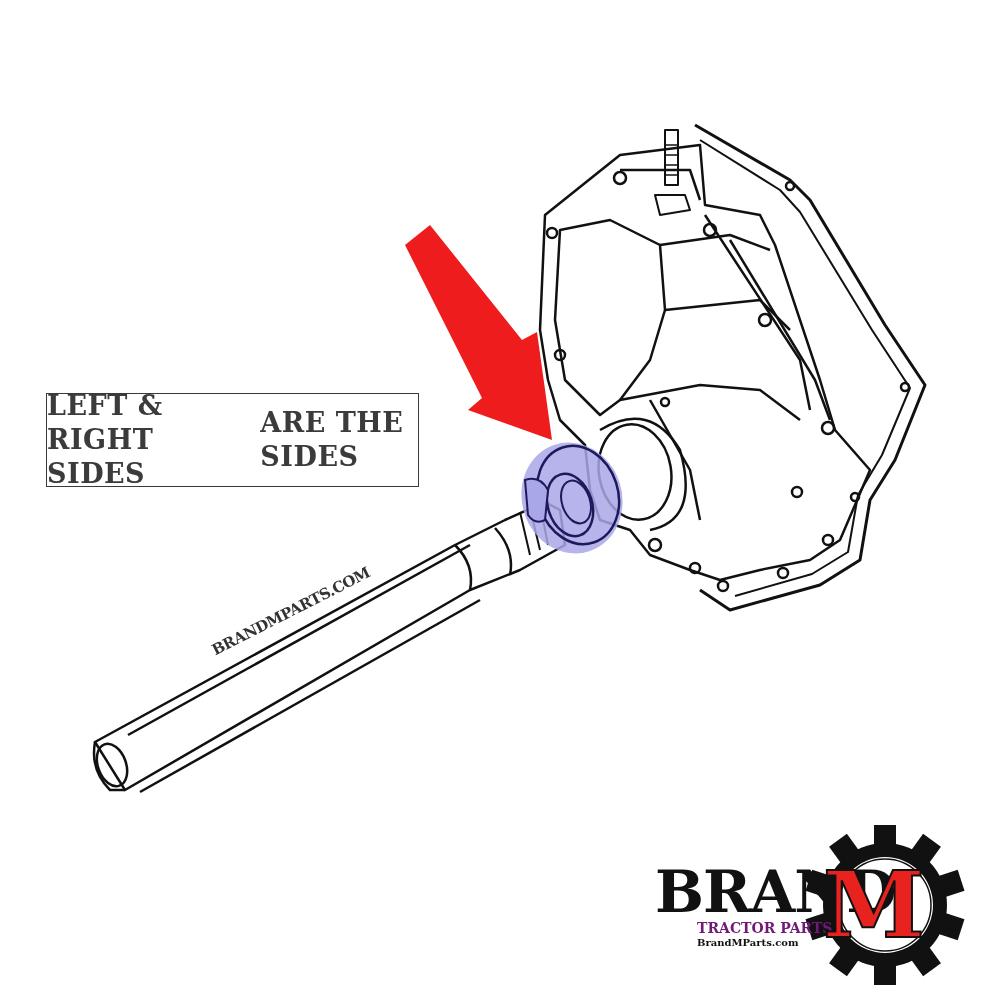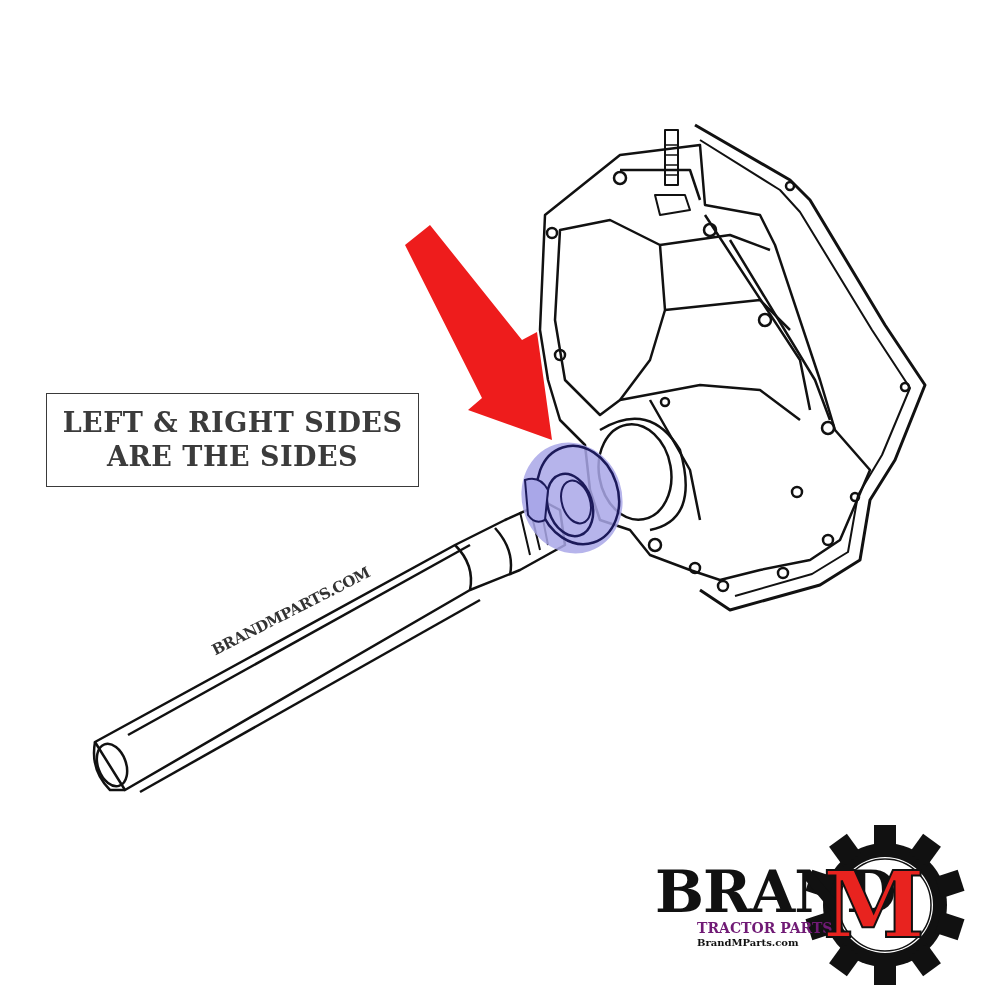--- a/index.html
+++ b/index.html
@@ -1,21 +1,21 @@
 <!DOCTYPE html>
 <html><head>
   <meta charset="utf-8">
   <style>
     html, body { margin: 0; padding: 0; background: #ffffff; }
     body { width: 1000px; height: 1000px; position: relative; overflow: hidden; font-family: "DejaVu Serif", serif; }
     .canvas { position: absolute; left: 0; top: 0; width: 1000px; height: 1000px; }
     .callout {
       position: absolute; left: 46px; top: 393px; width: 373px; height: 94px;
       border: 1.5px solid #3a3a3a; background: #fff; box-sizing: border-box;
-      display: flex; flex-direction: column; align-items: center; justify-content: center;
+      display: flex; flex-direction: row; align-items: center; justify-content: center;
       color: #3b3b3b; font-family: "DejaVu Serif", serif; font-weight: bold;
       font-size: 27px; line-height: 34px; letter-spacing: 0.5px;
     }
     .shaft-text {
       position: absolute; left: 213px; top: 642px;
       font-family: "DejaVu Serif", serif; font-weight: bold; font-size: 15px;
       color: #333; transform: rotate(-27deg); transform-origin: left center;
       letter-spacing: -0.5px; white-space: nowrap;
     }
     .logo { position: absolute; left: 655px; top: 825px; width: 320px; height: 170px; }

